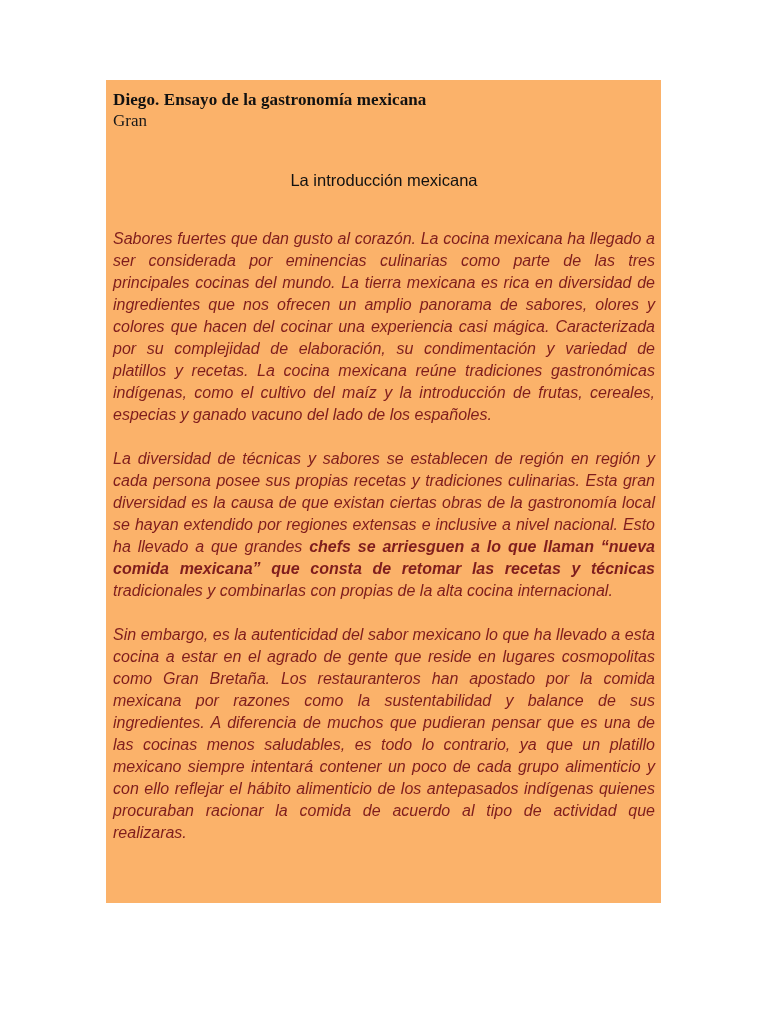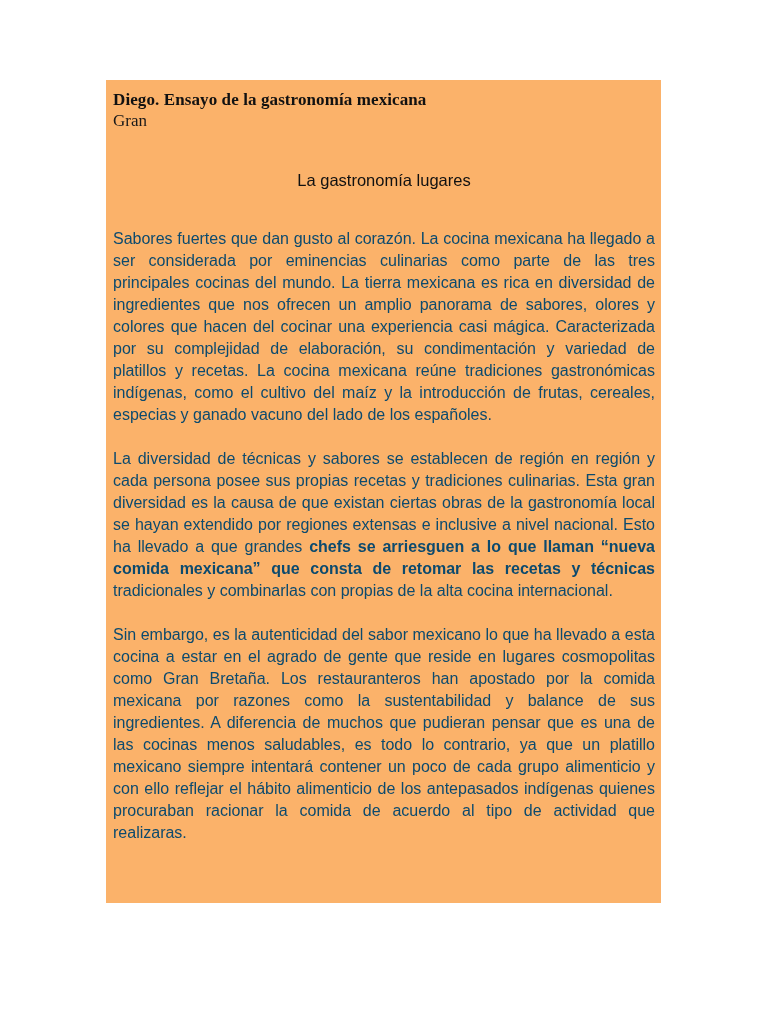--- a/index.html
+++ b/index.html
@@ -52,42 +52,43 @@
     line-height: 22px;
     color: #111111;
     text-align: center;
     margin: 0;
     padding-top: 38px;
   }
   .doc-para {
     font-family: "Liberation Sans", sans-serif;
     font-size: 16px;
     line-height: 22px;
-    color: #0c4a6e;
+    color: #7f1d1d;
     text-align: justify;
     text-justify: inter-word;
     margin: 0;
     hyphens: none;
+    font-style: italic;
   }
   .spacer-22 { height: 22px; }
   .spacer-37 { height: 37px; }
   .bold-run { font-weight: bold; }
 </style>
 </head>
 <body>
 
 <div id="page">
 
   <div id="doc-block">
 
     <div class="doc-title">Diego. Ensayo de la gastronomía mexicana</div>
 
     <div class="doc-author">Gran</div>
 
-    <div class="doc-heading">La gastronomía lugares</div>
+    <div class="doc-heading">La introducción mexicana</div>
 
     <div class="spacer-37"></div>
 
     <p class="doc-para">Sabores fuertes que dan gusto al corazón. La cocina mexicana ha llegado a ser considerada por eminencias culinarias como parte de las tres principales cocinas del mundo. La tierra mexicana es rica en diversidad de ingredientes que nos ofrecen un amplio panorama de sabores, olores y colores que hacen del cocinar una experiencia casi mágica. Caracterizada por su complejidad de elaboración, su condimentación y variedad de platillos y recetas. La cocina mexicana reúne tradiciones gastronómicas indígenas, como el cultivo del maíz y la introducción de frutas, cereales, especias y ganado vacuno del lado de los españoles.</p>
 
     <div class="spacer-22"></div>
 
     <p class="doc-para"><span>La diversidad de técnicas y sabores se establecen de región en región y cada persona posee sus propias recetas y tradiciones culinarias. Esta gran diversidad es la causa de que existan ciertas obras de la gastronomía local se hayan extendido por regiones extensas e inclusive a nivel nacional. Esto ha llevado a que grandes </span><span class="bold-run">chefs se arriesguen a lo que llaman “nueva comida mexicana” que consta de retomar las recetas y técnicas</span><span> tradicionales y combinarlas con propias de la alta cocina internacional.</span></p>
 
     <div class="spacer-22"></div>

